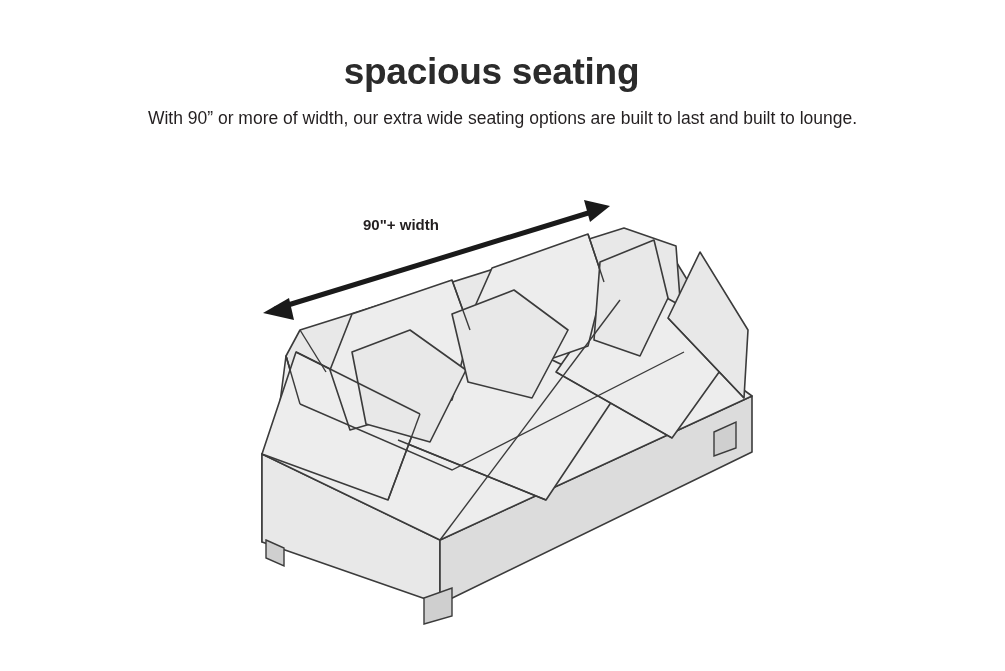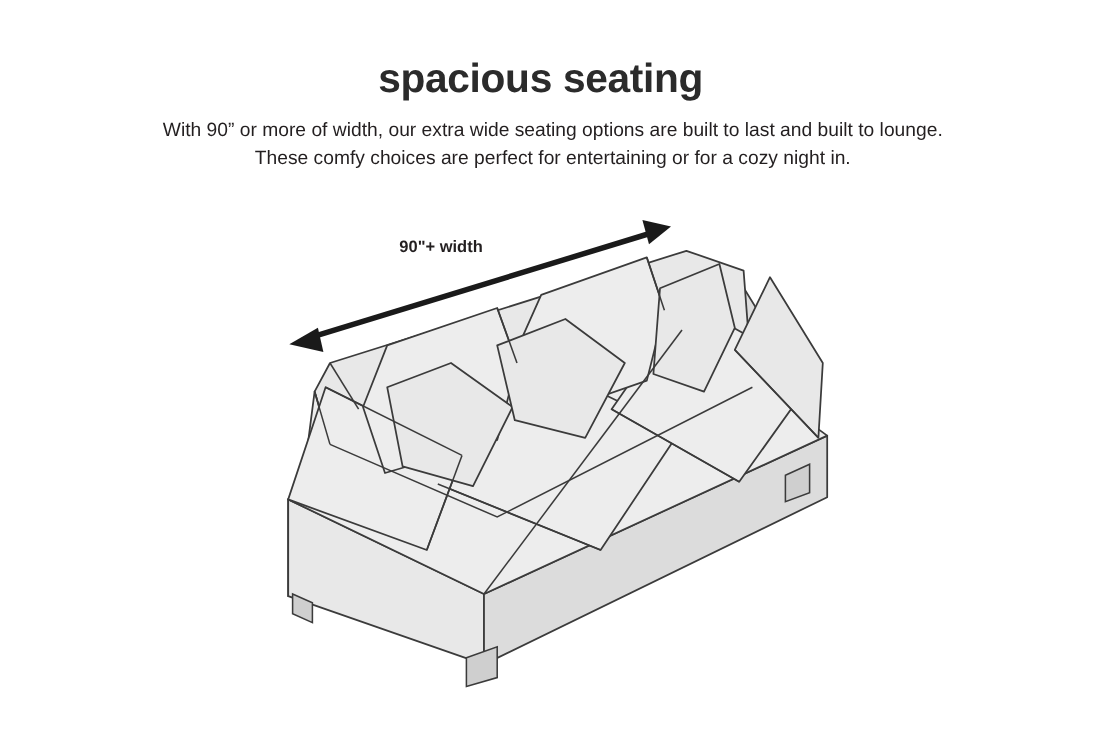--- a/index.html
+++ b/index.html
@@ -71,21 +71,20 @@
 </style>
 </head>
 <body>
 
 <div id="page">
 
   <div class="headline">spacious seating</div>
 
   <div class="subcopy">
     <span class="line">With 90” or more of width, our extra wide seating options are built to last and built to lounge.</span>
-    <span class="line">These comfy choices are perfect for entertaining or for a cozy night in.</span>
   </div>
 
   <svg class="art" viewBox="0 0 1005 671">
 
     <g>
 
       <path class="sofa-fill-dark" d="M672,255 L742,369 L742,430 L676,350 Z"></path>
 
       <path class="sofa-fill" d="M286,356 L300,330 L624,228 L676,246 L684,352 L452,470 L300,404 Z"></path>
 

